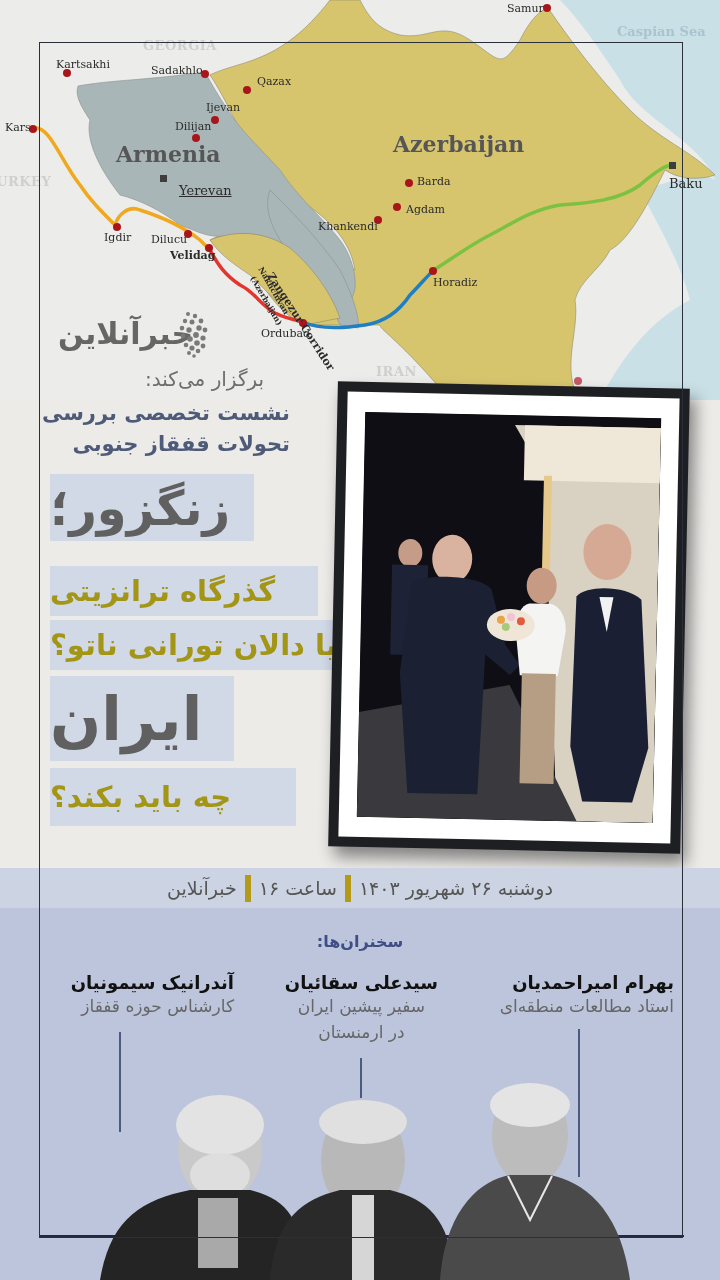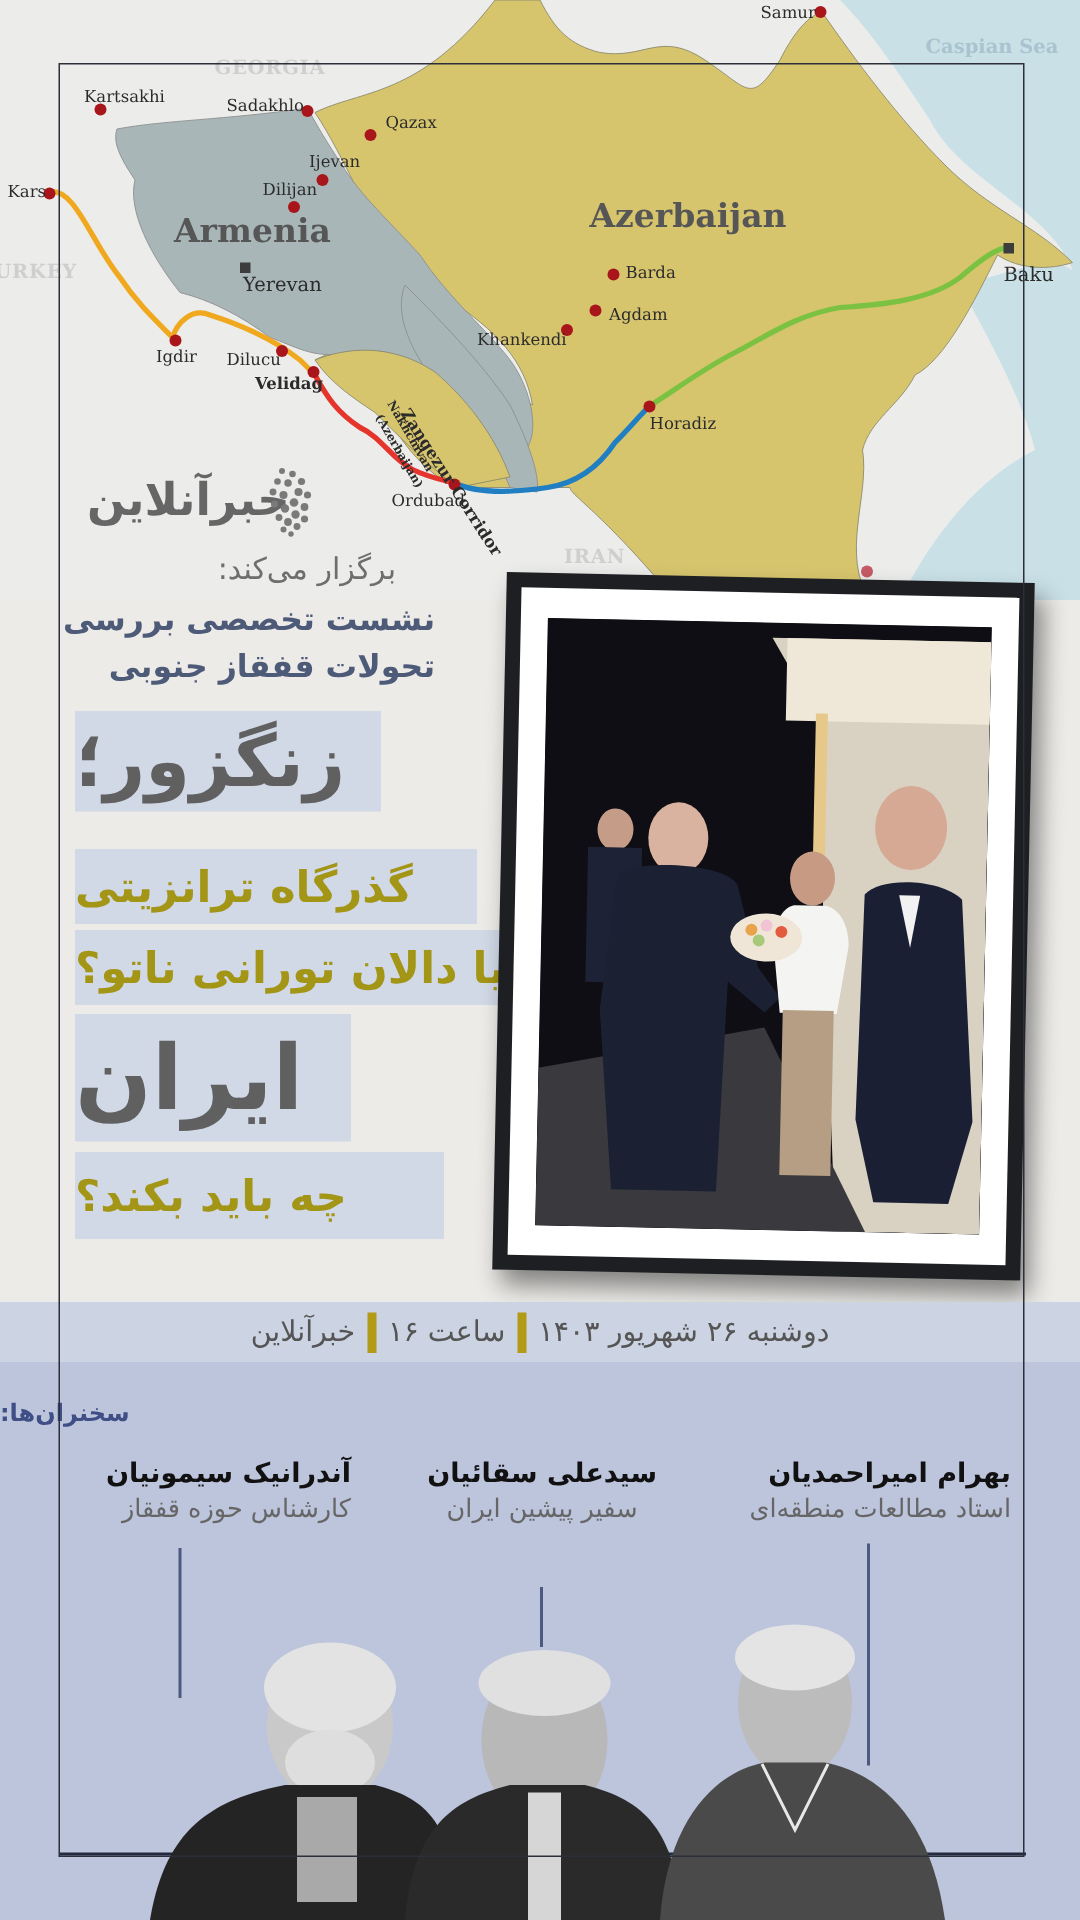--- a/index.html
+++ b/index.html
@@ -51,21 +51,21 @@
     box-shadow: 6px 10px 16px rgba(0,0,0,0.45);
   }
   .photo-mat { position: absolute; left: 10px; top: 10px; right: 10px; bottom: 10px; background: #ffffff; }
   .photo { position: absolute; left: 28px; top: 30px; right: 28px; bottom: 30px; background: #0d0d12; overflow: hidden; }
 
   .date-band { position: absolute; left: 0; top: 868px; width: 720px; height: 40px; background: #ccd3e2; display: flex; align-items: center; justify-content: center; direction: rtl; gap: 8px; }
   .date-band span.t { font-size: 19px; color: #555; }
   .date-band span.bar { display: inline-block; width: 6px; height: 27px; background: #b39a17; }
 
   .speakers-band { position: absolute; left: 0; top: 908px; width: 720px; height: 372px; background: #bdc5dd; }
-  .speakers-title { position: absolute; left: 0; width: 720px; top: 932px; text-align: left; font-size: 16px; font-weight: bold; color: #3f4f86; direction: rtl; }
+  .speakers-title { position: absolute; left: 0; width: 720px; top: 932px; text-align: center; font-size: 16px; font-weight: bold; color: #3f4f86; direction: rtl; }
   .speaker { position: absolute; direction: rtl; text-align: right; }
   .speaker .name { font-size: 18px; font-weight: bold; color: #111; white-space: nowrap; }
   .speaker .role { font-size: 17px; color: #666; line-height: 26px; }
   .sp-1 { right: 46px; top: 972px; }
   .sp-2 { right: 282px; top: 972px; text-align: center; }
   .sp-3 { right: 486px; top: 972px; }
   .vline { position: absolute; width: 1.5px; background: #4d5a80; }
   .hline { position: absolute; height: 1.5px; background: #232a40; }
   .portraits { position: absolute; left: 80px; top: 1070px; width: 580px; height: 210px; }
 </style>
@@ -114,21 +114,21 @@
   </svg>
 
   <span class="map-label ml-bg" style="left:143px;top:38px;">GEORGIA</span>
   <span class="map-label ml-bg" style="left:-14px;top:174px;">TURKEY</span>
   <span class="map-label ml-bg" style="left:376px;top:364px;">IRAN</span>
   <span class="map-label ml-sea" style="left:617px;top:24px;">Caspian Sea</span>
 
   <span class="map-label ml-country" style="left:116px;top:141px;">Armenia</span>
   <span class="map-label ml-country" style="left:393px;top:131px;">Azerbaijan</span>
 
-  <span class="map-label ml-cap" style="left:162px;top:183px;">Yerevan</span>
+  <span class="map-label ml-cap" style="left:179px;top:183px;text-decoration:underline;">Yerevan</span>
   <span class="map-label ml-cap" style="left:669px;top:176px;">Baku</span>
 
   <span class="map-label ml-city" style="left:507px;top:2px;">Samur</span>
   <span class="map-label ml-city" style="left:56px;top:58px;">Kartsakhi</span>
   <span class="map-label ml-city" style="left:151px;top:64px;">Sadakhlo</span>
   <span class="map-label ml-city" style="left:257px;top:75px;">Qazax</span>
   <span class="map-label ml-city" style="left:206px;top:101px;">Ijevan</span>
   <span class="map-label ml-city" style="left:175px;top:120px;">Dilijan</span>
   <span class="map-label ml-city" style="left:5px;top:121px;">Kars</span>
   <span class="map-label ml-city" style="left:417px;top:175px;">Barda</span>
@@ -240,20 +240,21 @@
 <div class="speakers-band"></div>
 <div class="speakers-title">سخنران‌ها:</div>
 
 <div class="speaker sp-1">
   <div class="name">بهرام امیراحمدیان</div>
   <div class="role">استاد مطالعات منطقه‌ای</div>
 </div>
 <div class="speaker sp-2">
   <div class="name">سیدعلی سقائیان</div>
   <div class="role">سفیر پیشین ایران</div>
+  <div class="role">در ارمنستان</div>
 </div>
 <div class="speaker sp-3">
   <div class="name">آندرانیک سیمونیان</div>
   <div class="role">کارشناس حوزه قفقاز</div>
 </div>
 
 <div class="vline" style="left:578px;top:1029px;height:148px;"></div>
 <div class="vline" style="left:360px;top:1058px;height:40px;"></div>
 <div class="vline" style="left:119px;top:1032px;height:100px;"></div>
 <div class="hline" style="left:40px;top:1235px;width:644px;"></div>

